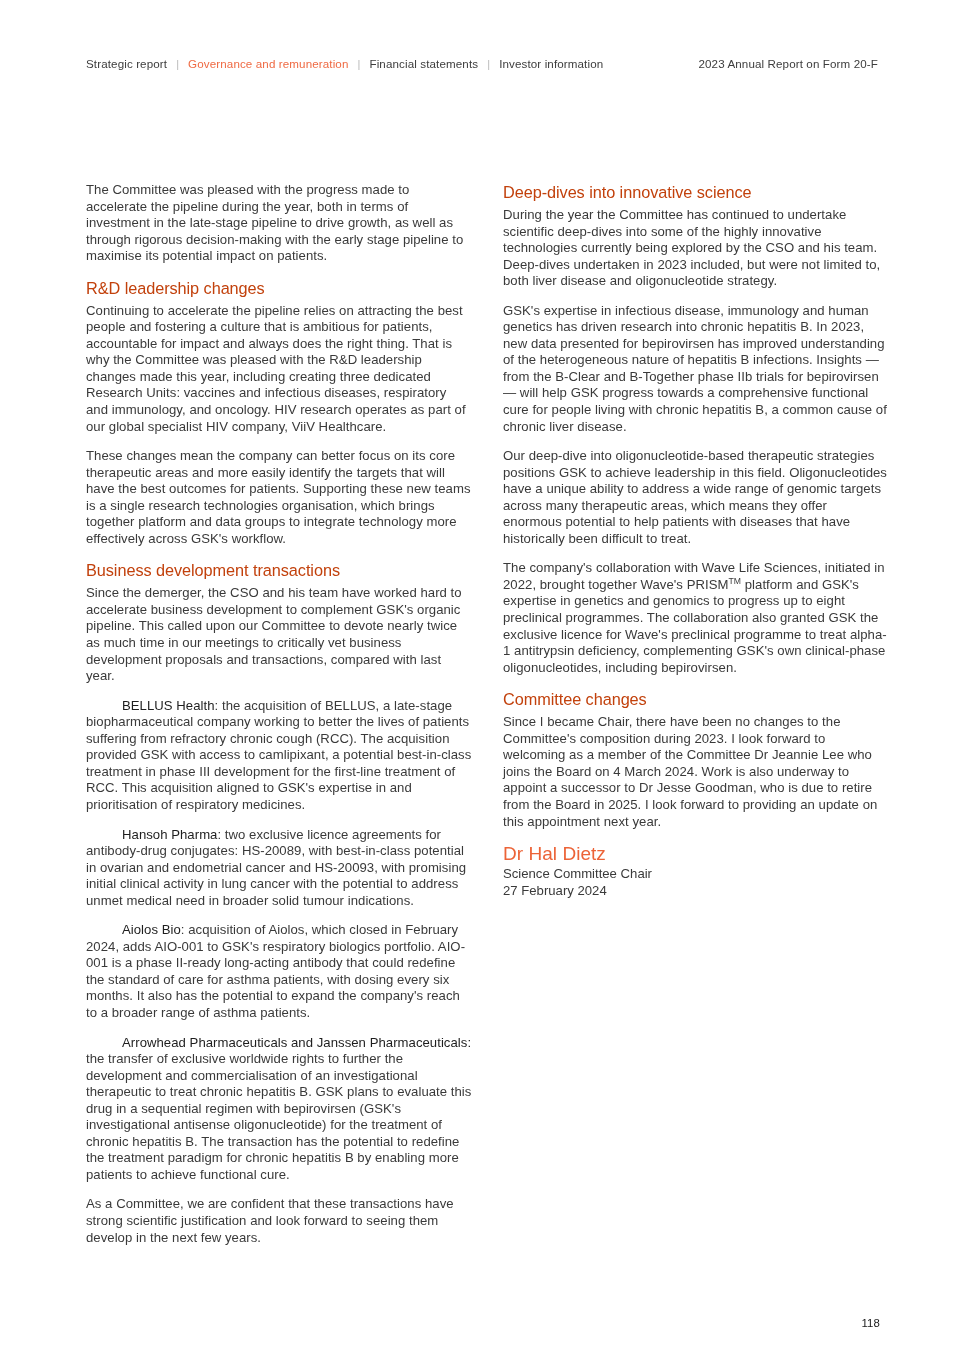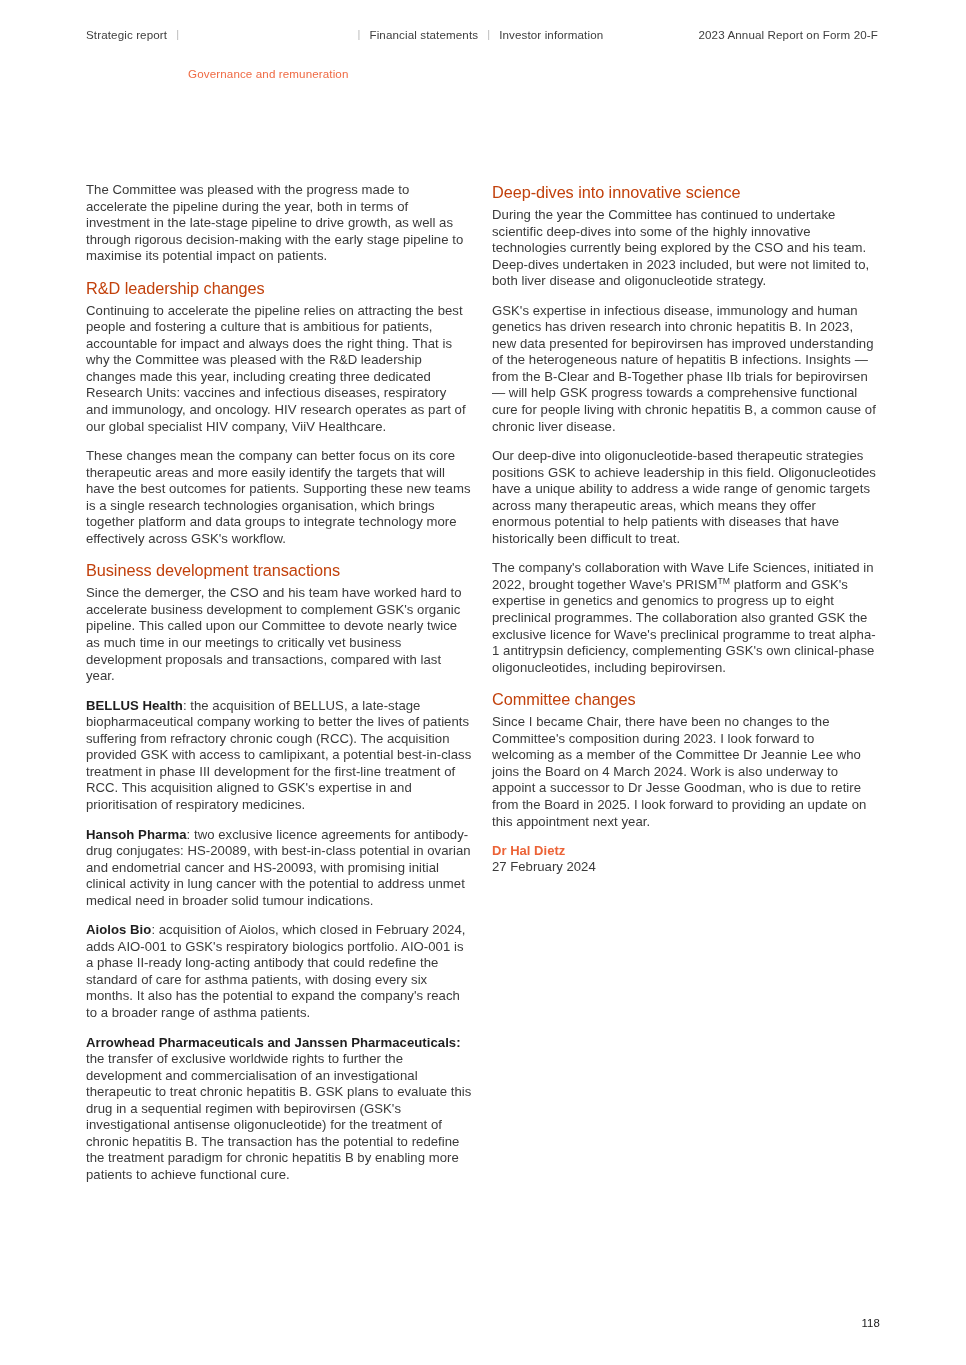--- a/index.html
+++ b/index.html
@@ -17,25 +17,25 @@
     height: 1365px;
     background: #ffffff;
     overflow: hidden;
     box-sizing: border-box;
   }
 
   
   .runhead {
     position: absolute;
     left: 86px;
-    top: 28px;
+    top: 52px;
     width: 794px;
     height: 18px;
     display: flex;
-    align-items: flex-start;
+    align-items: flex-end;
     font-size: 11.6px;
     color: #3d3d3d;
     letter-spacing: 0.01em;
     white-space: nowrap;
   }
   .runhead .nav-item {
     color: #3d3d3d;
   }
   .runhead .nav-item.active {
     color: #ef6a43;
@@ -65,41 +65,42 @@
     letter-spacing: -0.012em;
   }
 
   
   .columns {
     position: absolute;
     left: 86px;
     top: 182px;
     width: 794px;
     display: flex;
-    gap: 20px;
+    gap: 31px;
   }
   .col {
     width: 386px;
     flex: 0 0 386px;
   }
 
   p.body {
     margin: 0 0 13px 0;
     font-size: 13.15px;
     line-height: 16.55px;
     color: #3a3a3a;
     letter-spacing: 0.003em;
     text-align: left;
   }
   p.body:last-child {
     margin-bottom: 0;
   }
   p.body b, p.body strong {
-    font-weight: bold;
+    font-weight: normal;
     color: #1e1e1e;
+    margin-left: 36px;
   }
   .sec-head {
     margin: 7px 0 5px 0;
     font-size: 16.3px;
     font-weight: normal;
     color: #c2410c;
     letter-spacing: -0.004em;
     line-height: 20px;
   }
   .col > .sec-head:first-child {
@@ -107,22 +108,22 @@
   }
   sup {
     font-size: 0.66em;
     vertical-align: super;
     line-height: 0;
   }
 
   
   .sig-name {
     margin: 13px 0 1px 0;
-    font-size: 13px;
-    font-weight: bold;
+    font-size: 19px;
+    font-weight: normal;
     color: #ec6337;
     letter-spacing: 0.002em;
   }
   .sig-line {
     margin: 0;
     font-size: 13.15px;
     line-height: 16.55px;
     color: #3a3a3a;
   }
 
@@ -174,35 +175,37 @@
       <p class="body">
         <b>Hansoh Pharma</b><span>: two exclusive licence agreements for antibody-drug conjugates: HS-20089, with best-in-class potential in ovarian and endometrial cancer and HS-20093, with promising initial clinical activity in lung cancer with the potential to address unmet medical need in broader solid tumour indications.</span>
       </p>
       <p class="body">
         <b>Aiolos Bio</b><span>: acquisition of Aiolos, which closed in February 2024, adds AIO-001 to GSK's respiratory biologics portfolio. AIO-001 is a phase II-ready long-acting antibody that could redefine the standard of care for asthma patients, with dosing every six months. It also has the potential to expand the company's reach to a broader range of asthma patients.</span>
       </p>
       <p class="body">
         <b>Arrowhead Pharmaceuticals and Janssen Pharmaceuticals:</b><span> the transfer of exclusive worldwide rights to further the development and commercialisation of an investigational therapeutic to treat chronic hepatitis B. GSK plans to evaluate this drug in a sequential regimen with bepirovirsen (GSK's investigational antisense oligonucleotide) for the treatment of chronic hepatitis B. The transaction has the potential to redefine the treatment paradigm for chronic hepatitis B by enabling more patients to achieve functional cure.</span>
       </p>
 
+      <p class="body">As a Committee, we are confident that these transactions have strong scientific justification and look forward to seeing them develop in the next few years.</p>
     </div>
 
     <div class="col">
 
       <h2 class="sec-head">Deep-dives into innovative science</h2>
       <p class="body">During the year the Committee has continued to undertake scientific deep-dives into some of the highly innovative technologies currently being explored by the CSO and his team. Deep-dives undertaken in 2023 included, but were not limited to, both liver disease and oligonucleotide strategy.</p>
       <p class="body">GSK's expertise in infectious disease, immunology and human genetics has driven research into chronic hepatitis B. In 2023, new data presented for bepirovirsen has improved understanding of the heterogeneous nature of hepatitis B infections. Insights — from the B-Clear and B-Together phase IIb trials for bepirovirsen — will help GSK progress towards a comprehensive functional cure for people living with chronic hepatitis B, a common cause of chronic liver disease.</p>
       <p class="body">Our deep-dive into oligonucleotide-based therapeutic strategies positions GSK to achieve leadership in this field. Oligonucleotides have a unique ability to address a wide range of genomic targets across many therapeutic areas, which means they offer enormous potential to help patients with diseases that have historically been difficult to treat.</p>
 
       <p class="body">
         <span>The company's collaboration with Wave Life Sciences, initiated in 2022, brought together Wave's PRISM</span><sup>TM</sup><span> platform and GSK's expertise in genetics and genomics to progress up to eight preclinical programmes. The collaboration also granted GSK the exclusive licence for Wave's preclinical programme to treat alpha-1 antitrypsin deficiency, complementing GSK's own clinical-phase oligonucleotides, including bepirovirsen.</span>
       </p>
 
       <h2 class="sec-head">Committee changes</h2>
       <p class="body">Since I became Chair, there have been no changes to the Committee's composition during 2023. I look forward to welcoming as a member of the Committee Dr Jeannie Lee who joins the Board on 4 March 2024.  Work is also underway to appoint a successor to Dr Jesse Goodman, who is due to retire from the Board in 2025. I look forward to providing an update on this appointment next year.</p>
 
       <p class="sig-name">Dr Hal Dietz</p>
+      <p class="sig-line">Science Committee Chair</p>
       <p class="sig-line">27 February 2024</p>
     </div>
   </div>
 
   <div class="folio">118</div>
 </div>
 
 </body></html>

